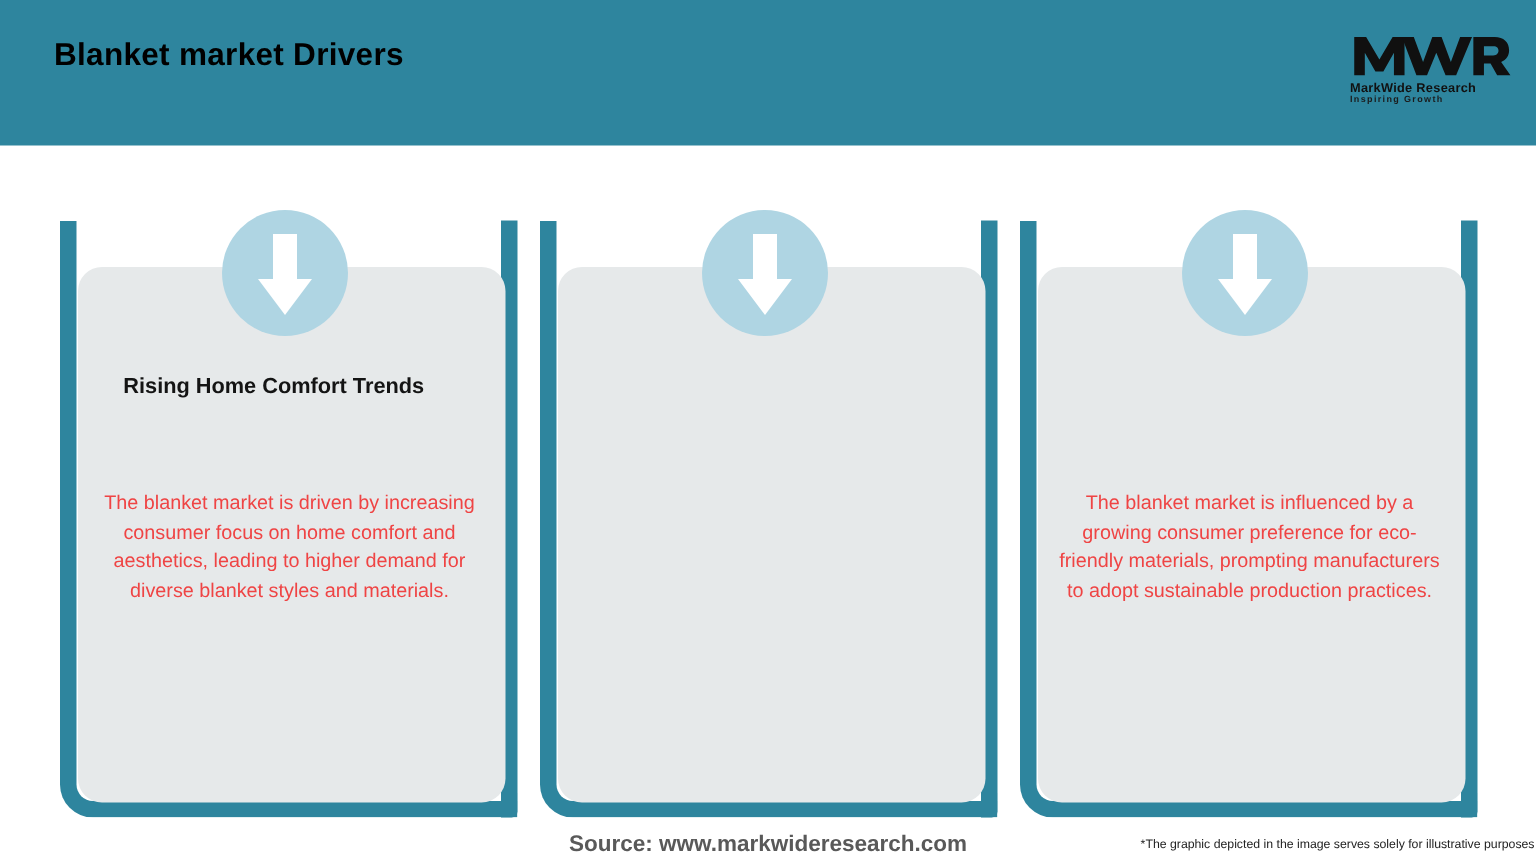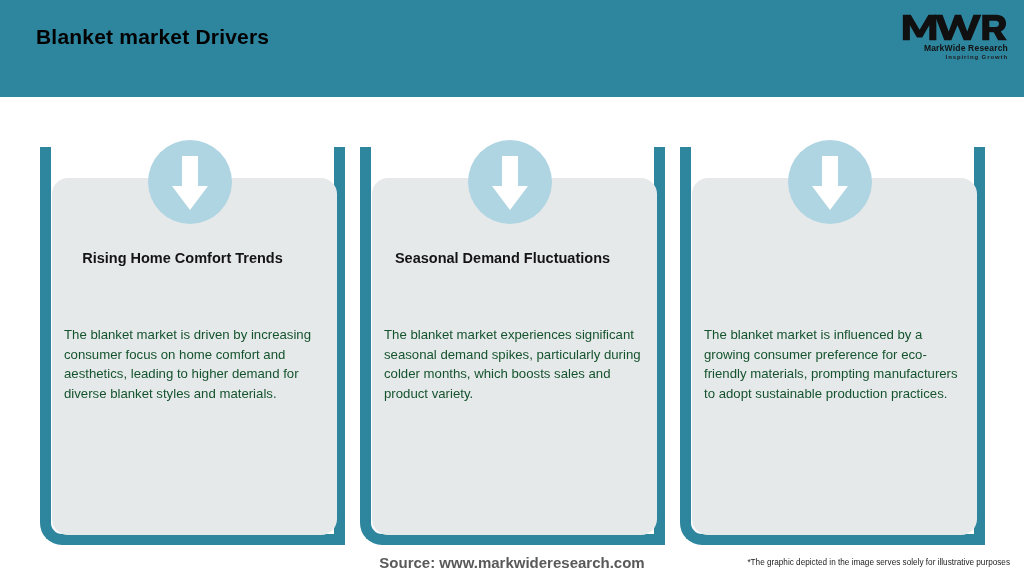--- a/index.html
+++ b/index.html
@@ -30,24 +30,24 @@
     top: 25px;
     font-size: 21px;
     font-weight: bold;
     color: #000000;
     letter-spacing: 0.2px;
     white-space: nowrap;
   }
   .logo {
     position: absolute;
     right: 16px;
-    top: 12px;
+    top: 22px;
     width: 108px;
     height: 52px;
-    text-align: right;
+    text-align: left;
   }
   .logo-mark {
     display: block;
     width: 100%;
     height: 30px;
   }
   .logo-name {
     display: block;
     font-size: 8.5px;
     font-weight: bold;
@@ -141,39 +141,39 @@
     color: #141414;
     line-height: 22px;
   }
 
   .card-body {
     position: absolute;
     left: 24px;
     top: 228px;
     width: 258px;
     font-size: 13.2px;
-    color: #14532d;
+    color: #ef4444;
     line-height: 19.5px;
-    text-align: left;
+    text-align: center;
   }
 
   
   .source {
     position: absolute;
     left: 0;
     top: 554px;
     width: 1024px;
     text-align: center;
     font-size: 15px;
     font-weight: bold;
     color: #595959;
   }
   .disclaimer {
     position: absolute;
-    right: 14px;
+    right: 1px;
     top: 558px;
     font-size: 8.2px;
     color: #222222;
     white-space: nowrap;
   }
 </style>
 </head>
 <body>
 
 <div class="header">
@@ -209,22 +209,20 @@
 
   <div class="card-group g1">
     <div class="frame"></div>
     <div class="frame-right"></div>
     <div class="card"></div>
     <div class="circle">
       <svg width="84" height="84" viewBox="0 0 84 84" xmlns="http://www.w3.org/2000/svg">
         <path d="M42 70 L24 46 L34 46 L34 16 L50 16 L50 46 L60 46 Z" fill="#ffffff"></path>
       </svg>
     </div>
-    <div class="card-title">Seasonal Demand Fluctuations</div>
-    <div class="card-body">The blanket market experiences significant seasonal demand spikes, particularly during colder months, which boosts sales and product variety.</div>
   </div>
 
   <div class="card-group g2">
     <div class="frame"></div>
     <div class="frame-right"></div>
     <div class="card"></div>
     <div class="circle">
       <svg width="84" height="84" viewBox="0 0 84 84" xmlns="http://www.w3.org/2000/svg">
         <path d="M42 70 L24 46 L34 46 L34 16 L50 16 L50 46 L60 46 Z" fill="#ffffff"></path>
       </svg>

